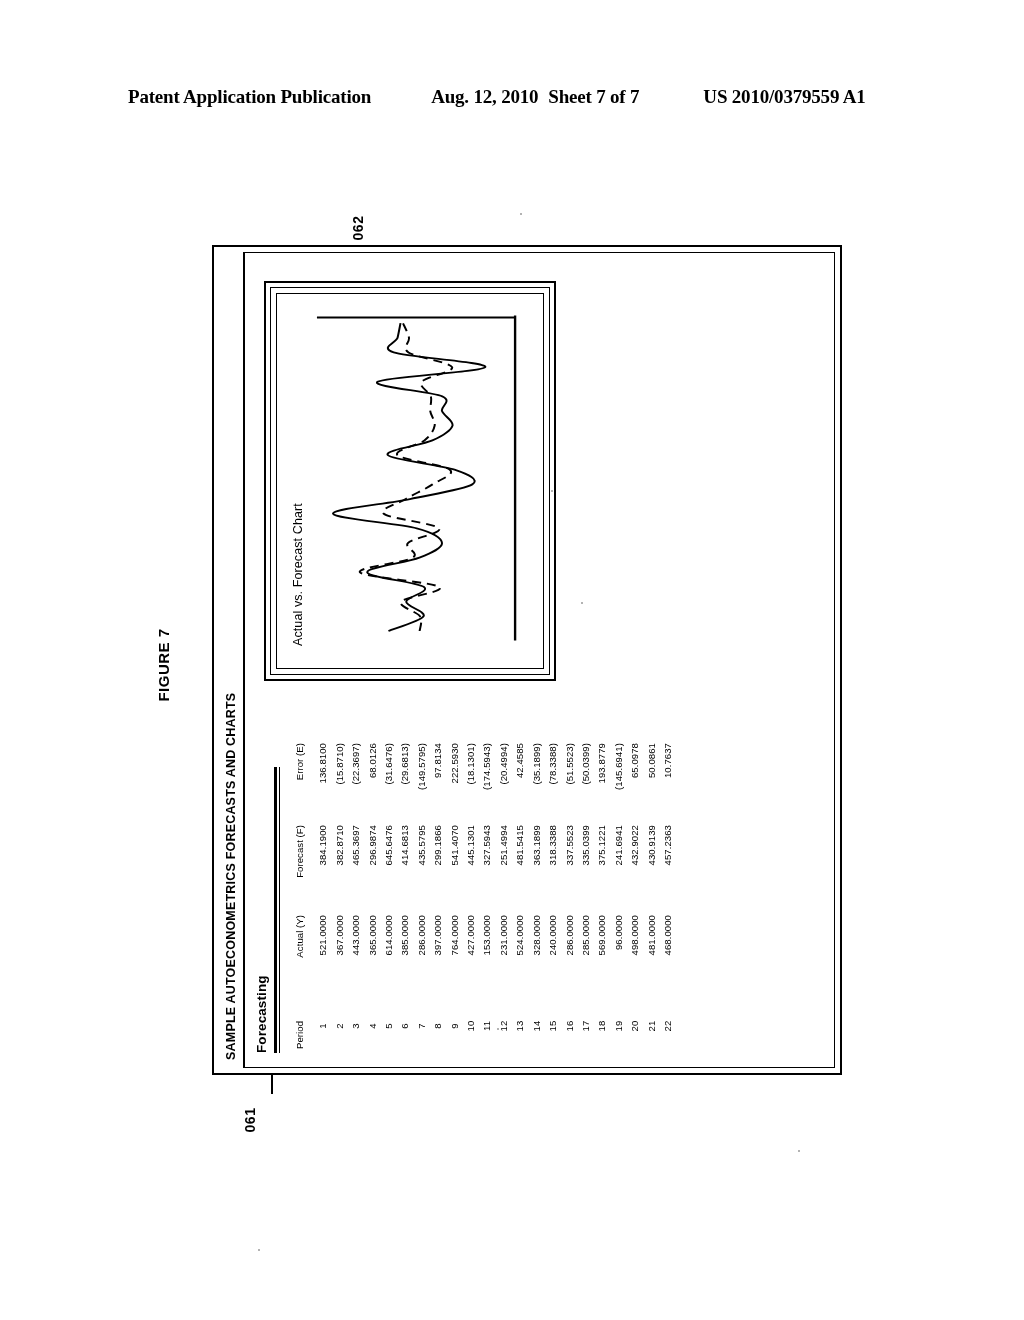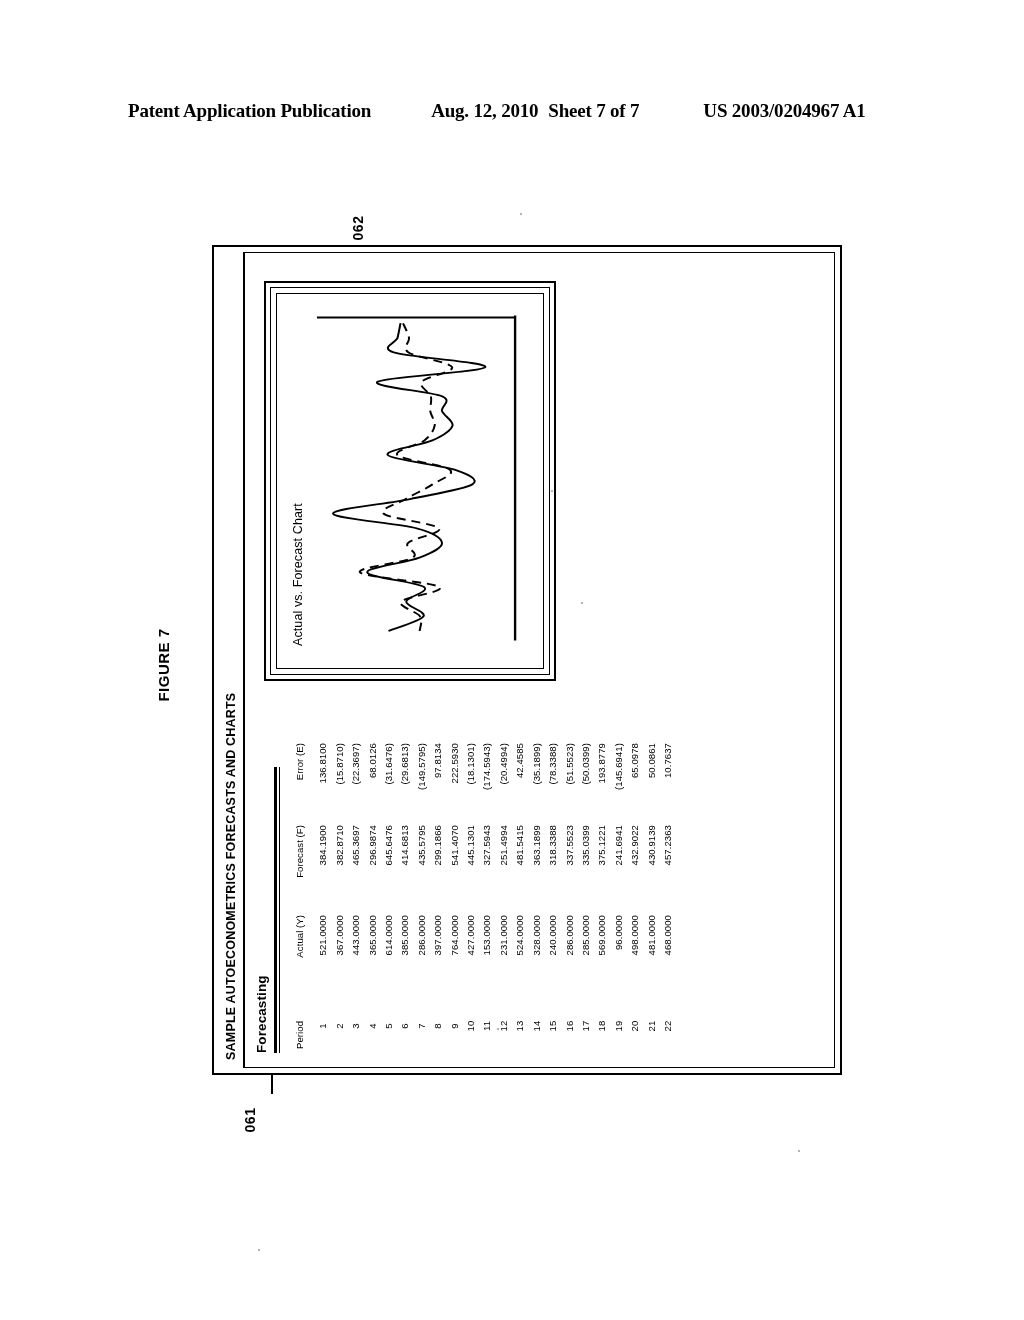--- a/index.html
+++ b/index.html
@@ -12,21 +12,21 @@
     height: 1320px;
     position: relative;
     font-family: "Liberation Sans", sans-serif;
     color: #000000;
     overflow: hidden;
   }
 
   
   .page-header {
     position: absolute;
-    top: 100px;
+    top: 86px;
     left: 128px;
     width: 768px;
     display: flex;
     align-items: baseline;
     font-family: "Liberation Serif", serif;
     font-weight: bold;
     font-size: 19px;
     letter-spacing: -0.2px;
     white-space: nowrap;
   }
@@ -239,21 +239,21 @@
     border-radius: 50%;
   }
 </style>
 </head>
 <body>
 
 <div class="page-header">
   <span class="ph-pub">Patent Application Publication</span>
   <span class="ph-date">Aug. 12, 2010</span>
   <span class="ph-sheet">Sheet 7 of 7</span>
-  <span class="ph-num">US 2003/0204967 A1</span>
+  <span class="ph-num">US 2010/0379559 A1</span>
 </div>
 
 <div class="figure-label">FIGURE 7</div>
 
 <div class="ref-num" id="ref-061">061</div>
 <div class="leader" id="leader-061"></div>
 
 <div class="ref-num" id="ref-062">062</div>
 <div class="leader" id="leader-062"></div>
 

